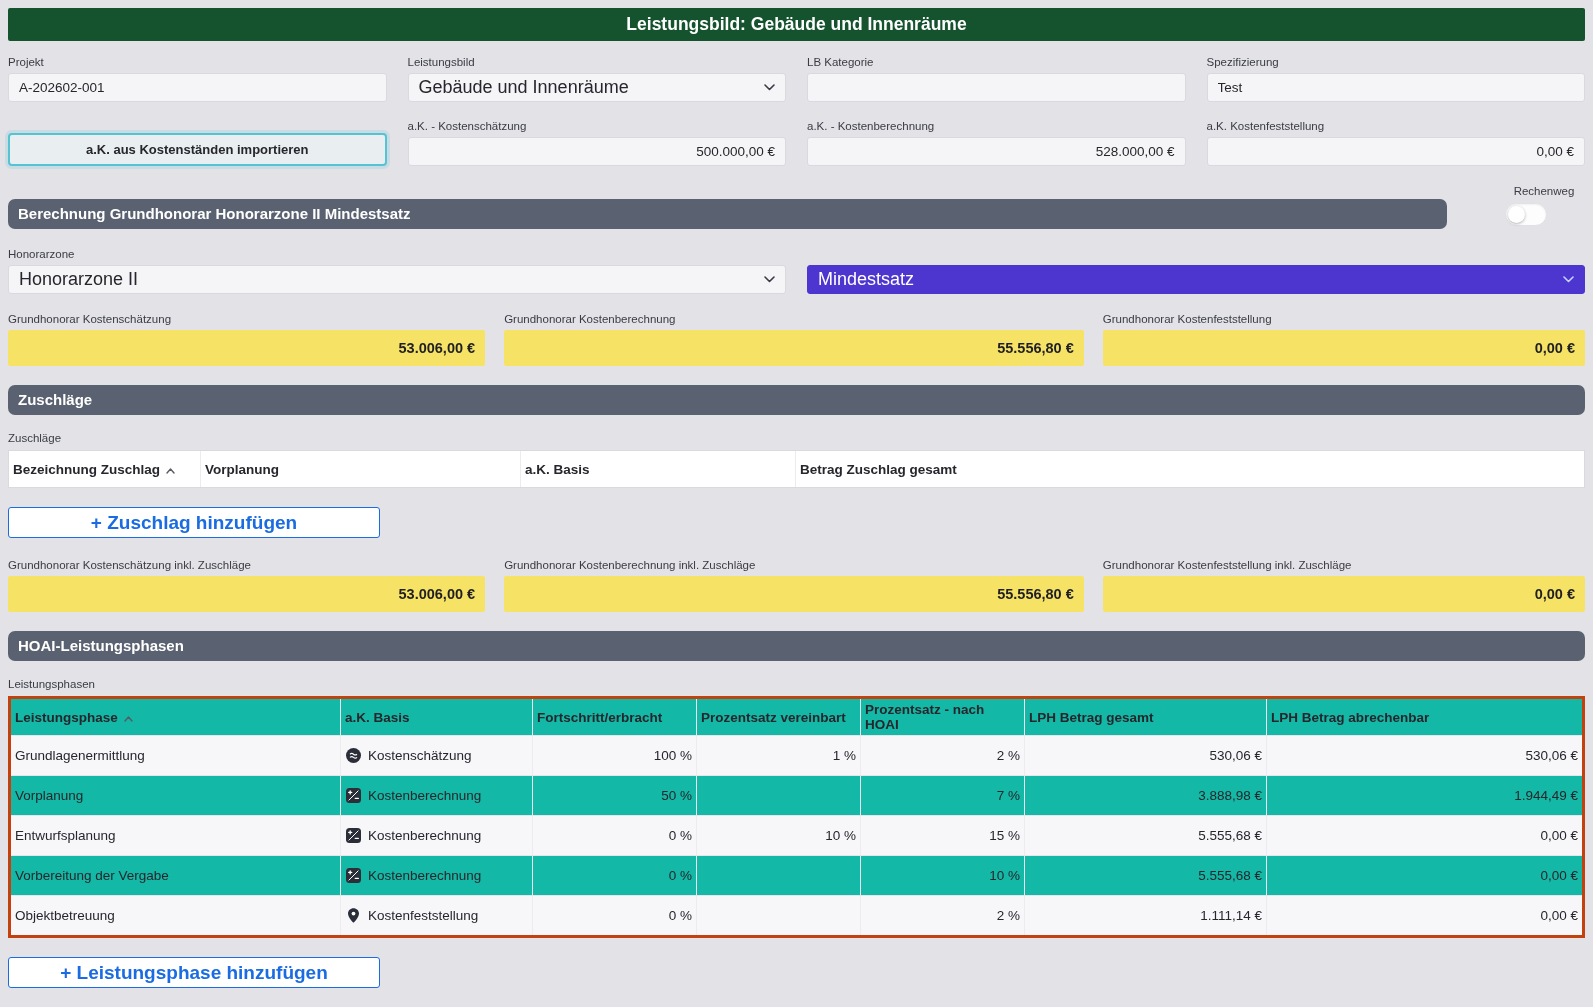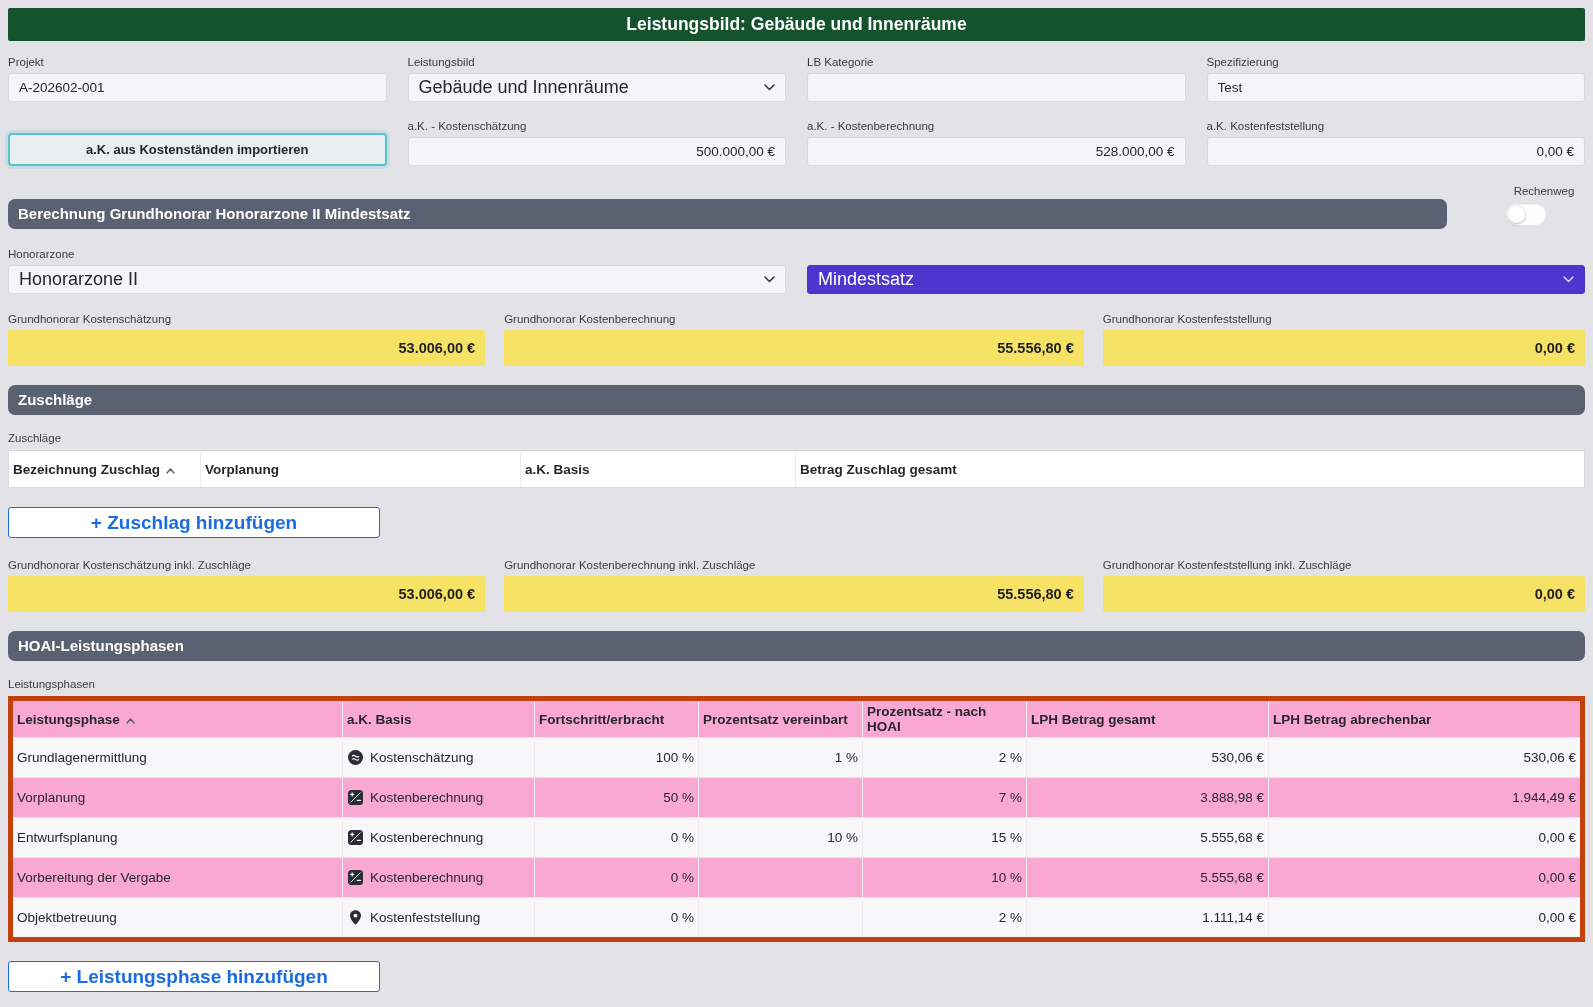--- a/index.html
+++ b/index.html
@@ -84,21 +84,21 @@
     border-right:1px solid #ececf0; height:39px; gap:6px;
   }
   .th { font-weight:bold; height:36px; }
   .th:last-child, .td:last-child { border-right:none; }
   .num-cell { justify-content:flex-end; }
   .add-btn {
     margin-top:19px; width:372px; height:31px; background:#fff;
     border:1px solid #1b6ce2; border-radius:3px; color:#1b6ce2;
     font-size:19px; font-weight:bold; cursor:pointer; font-family:inherit;
   }
-  .lph-table { background:#f9a8d4; border:5px solid #c2410c; }
+  .lph-table { background:#14b8a6; border:3px solid #c2410c; }
   .lph-row {
     display:grid; grid-template-columns:330px 192px 164px 164px 164px 242px 1fr;
   }
   .lph-row + .lph-row { border-top:1px solid #e6e6ea; }
   .lph-row.striped { background:#f7f7fa; }
   .b-icon { width:17px; height:17px; display:inline-flex; flex:0 0 auto; }
   .chev { display:inline-flex; }
 </style>
 </head>
 <body>

